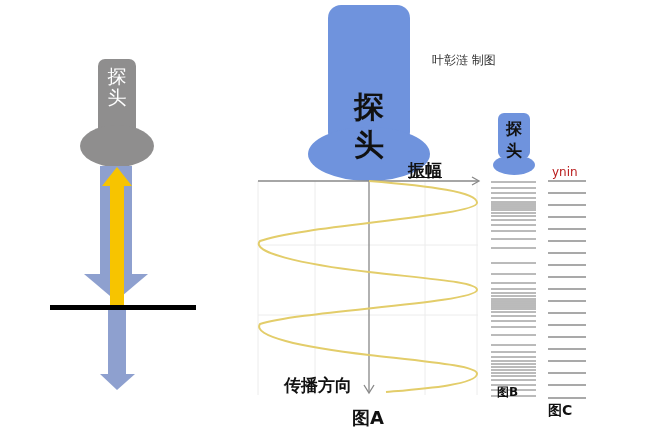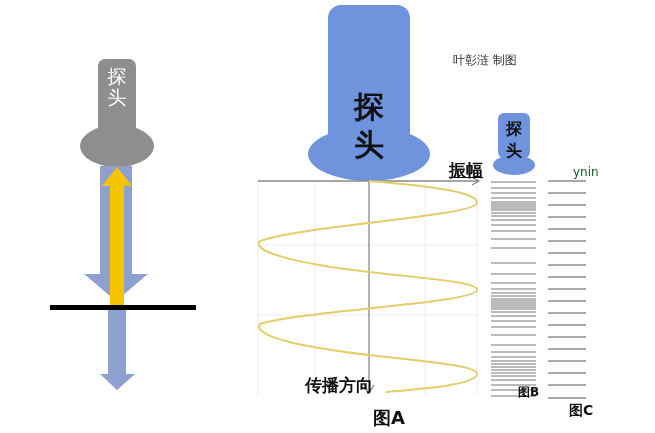--- a/index.html
+++ b/index.html
@@ -1,18 +1,18 @@
 <!DOCTYPE html>
 <html><head>
   <meta charset="utf-8">
   <style>
     html, body { margin:0; padding:0; background:#ffffff; }
     body { width:655px; height:433px; position:relative; overflow:hidden; font-family:"DejaVu Sans", sans-serif; }
     svg { position:absolute; left:0; top:0; }
-    .lbl { position:absolute; font-weight:bold; color:#111; white-space:nowrap;margin-left:21px; }
+    .lbl { position:absolute; font-weight:bold; color:#111; white-space:nowrap; }
     .probe-text { position:absolute; text-align:center; line-height:1.1; }
   </style>
 </head>
 <body>
 
 <svg width="655" height="433">
 
   <rect x="98" y="59" width="38" height="78" rx="7" fill="#8f8e8e"></rect>
   <ellipse cx="117" cy="146" rx="37" ry="21" fill="#8f8e8e"></ellipse>
 
@@ -131,28 +131,28 @@
   <div>头</div>
 </div>
 
 <div class="probe-text" style="left:328px; top:88px; width:82px; color:#111; font-size:30px; font-weight:bold; line-height:1.25;">
   <div>探</div>
   <div>头</div>
 </div>
 
 <div class="lbl" style="left:432px; top:52px; font-size:12px; font-weight:normal; color:#333;">叶彰涟 制图</div>
 
-<div class="lbl" style="left:428px; top:159px; font-size:17px;text-decoration:underline;">振幅</div>
+<div class="lbl" style="left:408px; top:159px; font-size:17px;text-decoration:underline;">振幅</div>
 
 <div class="lbl" style="left:284px; top:374px; font-size:17px;">传播方向</div>
 
 <div class="lbl" style="left:352px; top:406px; font-size:18px;">图A</div>
 
 <div class="probe-text" style="left:498px; top:118px; width:32px; color:#111; font-size:16px; font-weight:bold; line-height:1.4;">
   <div>探</div>
   <div>头</div>
 </div>
 
 <div class="lbl" style="left:497px; top:384px; font-size:12px;">图B</div>
 
-<div class="lbl" style="left:552px; top:165px; font-size:12px; font-weight:normal; color:#14532d;">ynin</div>
+<div class="lbl" style="left:552px; top:165px; font-size:12px; font-weight:normal; color:#b91c1c;">ynin</div>
 
 <div class="lbl" style="left:548px; top:402px; font-size:14px;">图C</div>
 
 </body></html>

